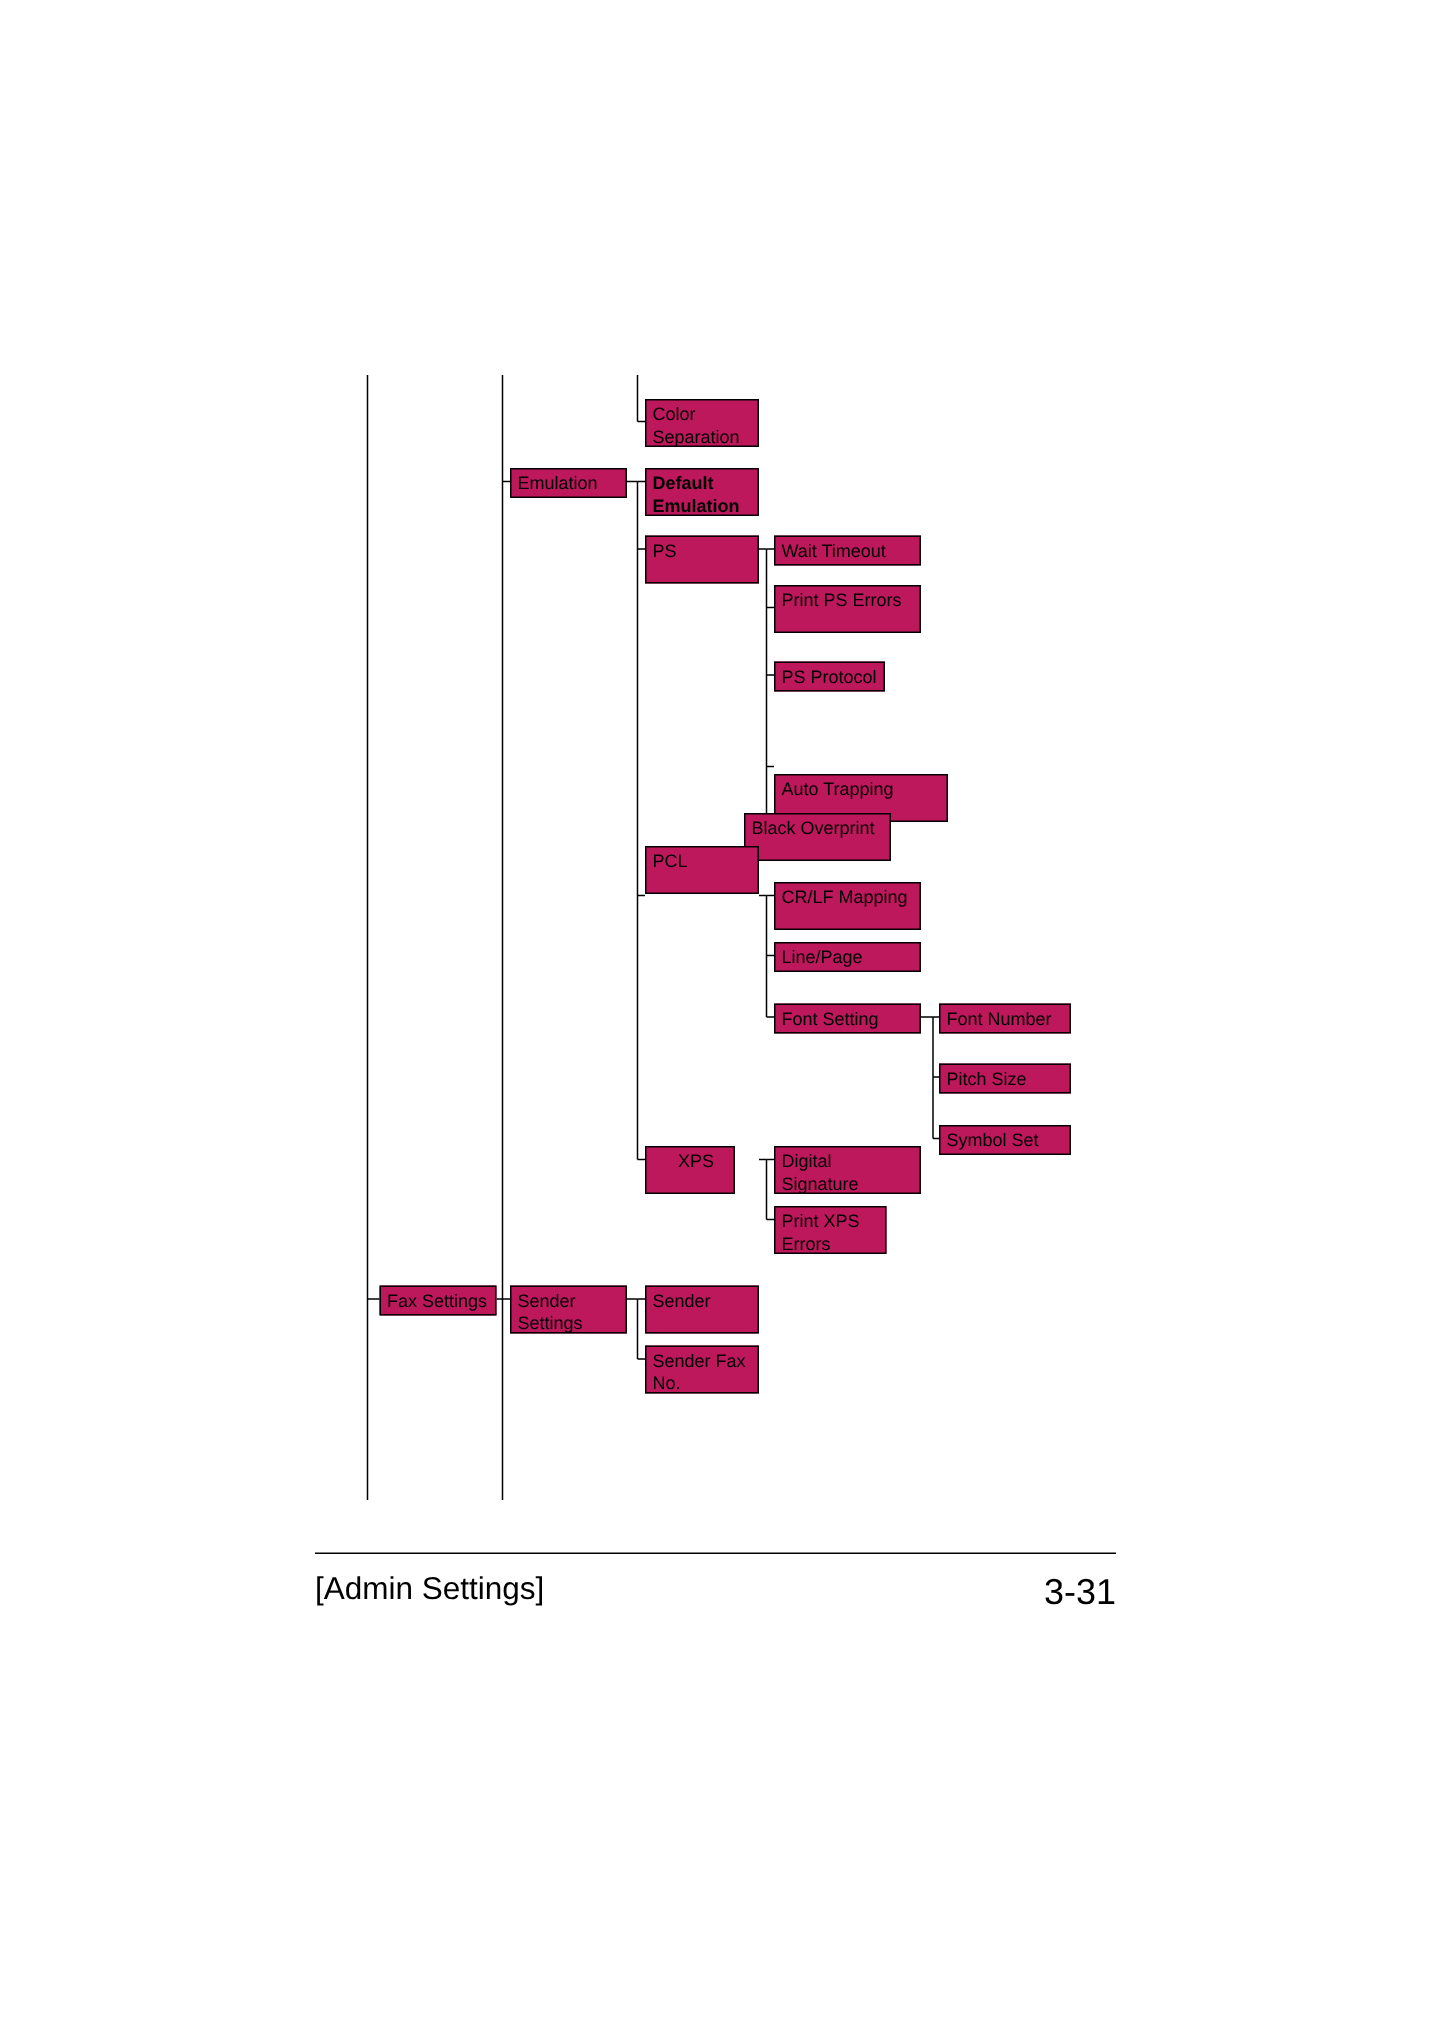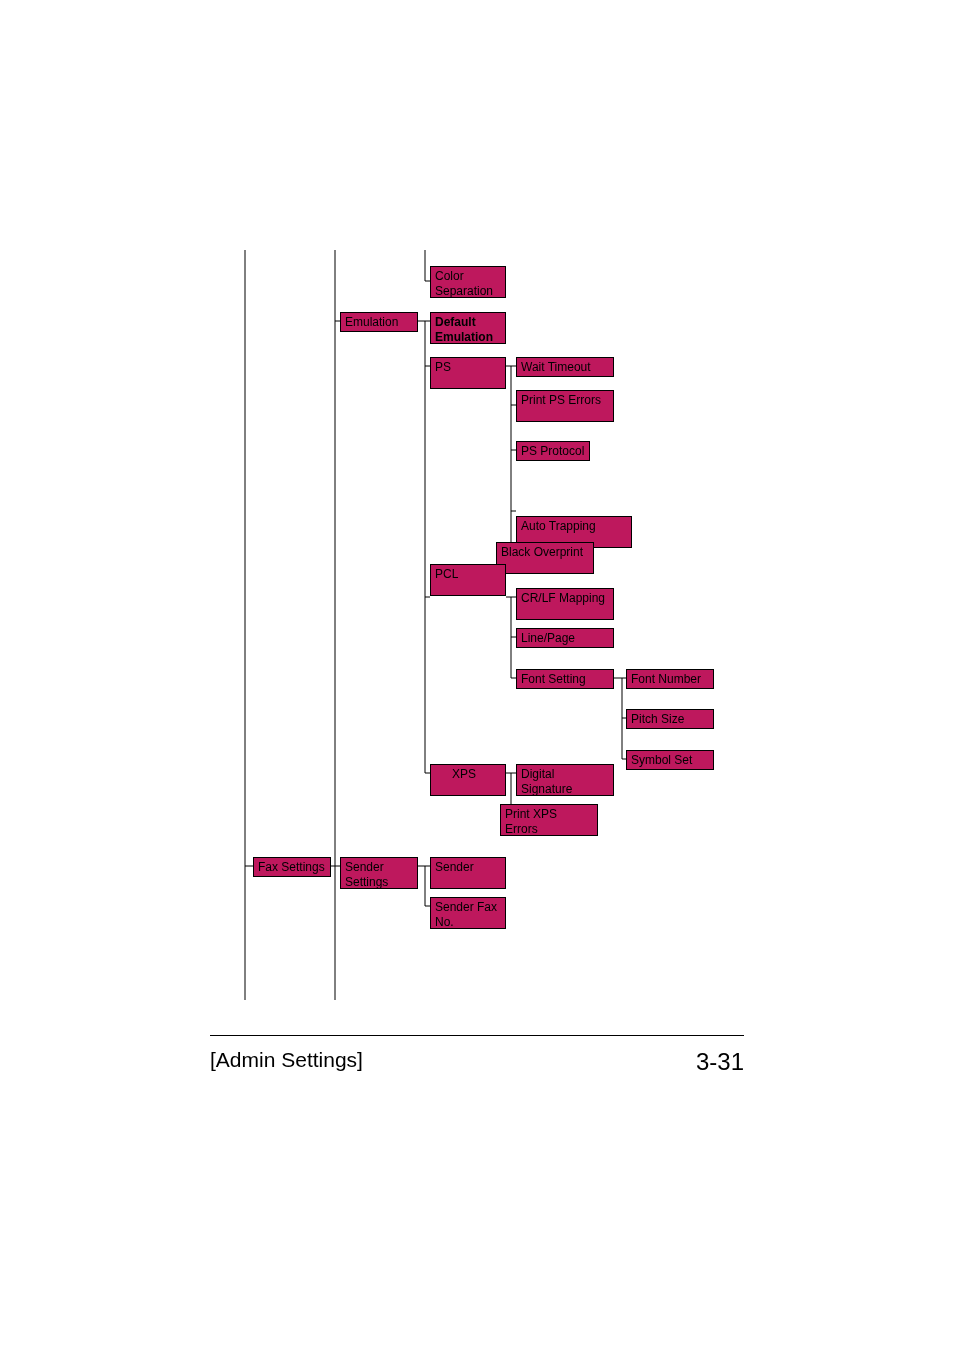--- a/index.html
+++ b/index.html
@@ -165,27 +165,27 @@
   <div class="box" style="left:626px; top:669px; width:88px; height:20px;">
     <span>Font Number</span>
   </div>
   <div class="box" style="left:626px; top:709px; width:88px; height:20px;">
     <span>Pitch Size</span>
   </div>
   <div class="box" style="left:626px; top:750px; width:88px; height:20px;">
     <span>Symbol Set</span>
   </div>
 
-  <div class="box" style="left:430px; top:764px; width:76px; height:32px;padding-left:21px;">
+  <div class="box" style="left:430px; top:764px; width:60px; height:32px;padding-left:21px;">
     <span>XPS</span>
   </div>
   <div class="box" style="left:516px; top:764px; width:98px; height:32px;">
     <span>Digital Signature</span>
   </div>
-  <div class="box" style="left:500px; top:804px; width:98px; height:32px;">
+  <div class="box" style="left:516px; top:804px; width:75px; height:32px;">
     <span>Print XPS Errors</span>
   </div>
 
   <div class="box" style="left:253px; top:857px; width:78px; height:20px;">
     <span>Fax Settings</span>
   </div>
   <div class="box" style="left:340px; top:857px; width:78px; height:32px;">
     <span>Sender Settings</span>
   </div>
   <div class="box" style="left:430px; top:857px; width:76px; height:32px;">

